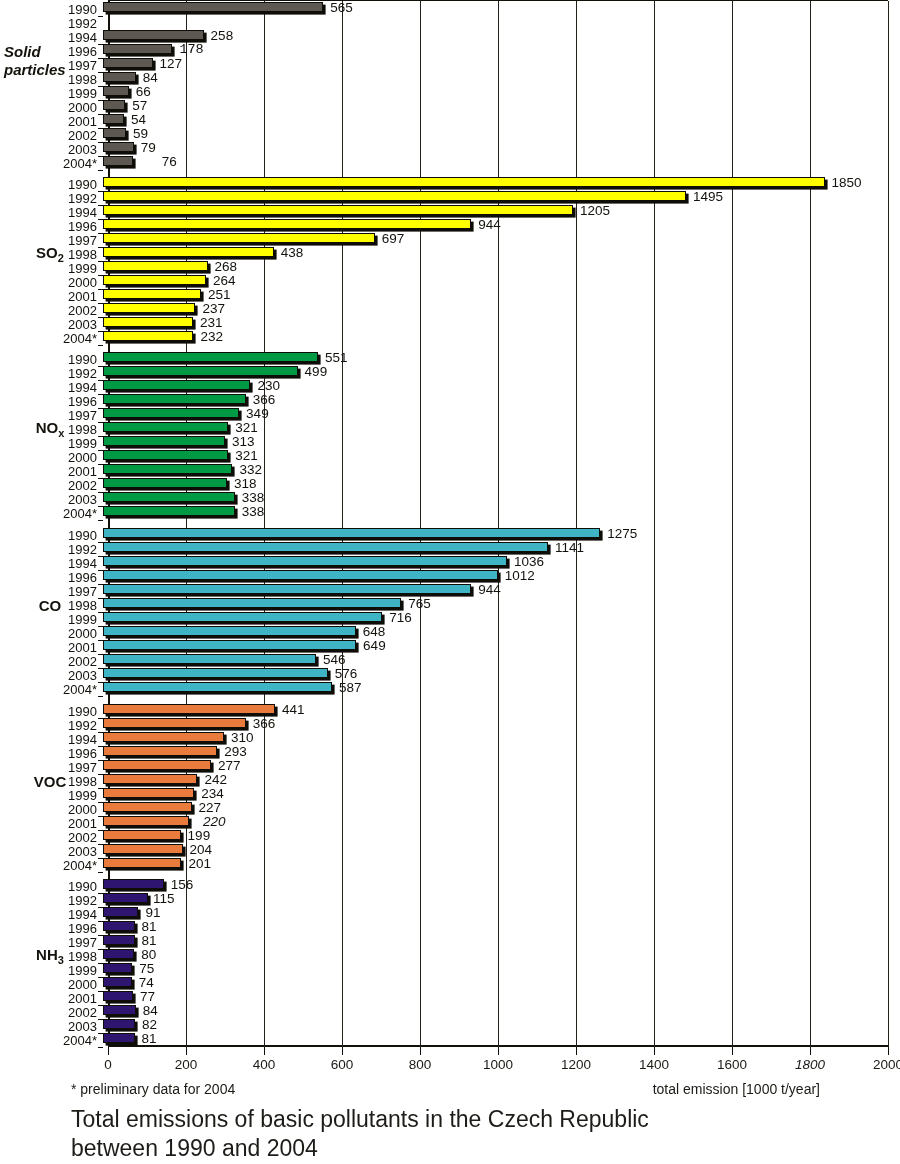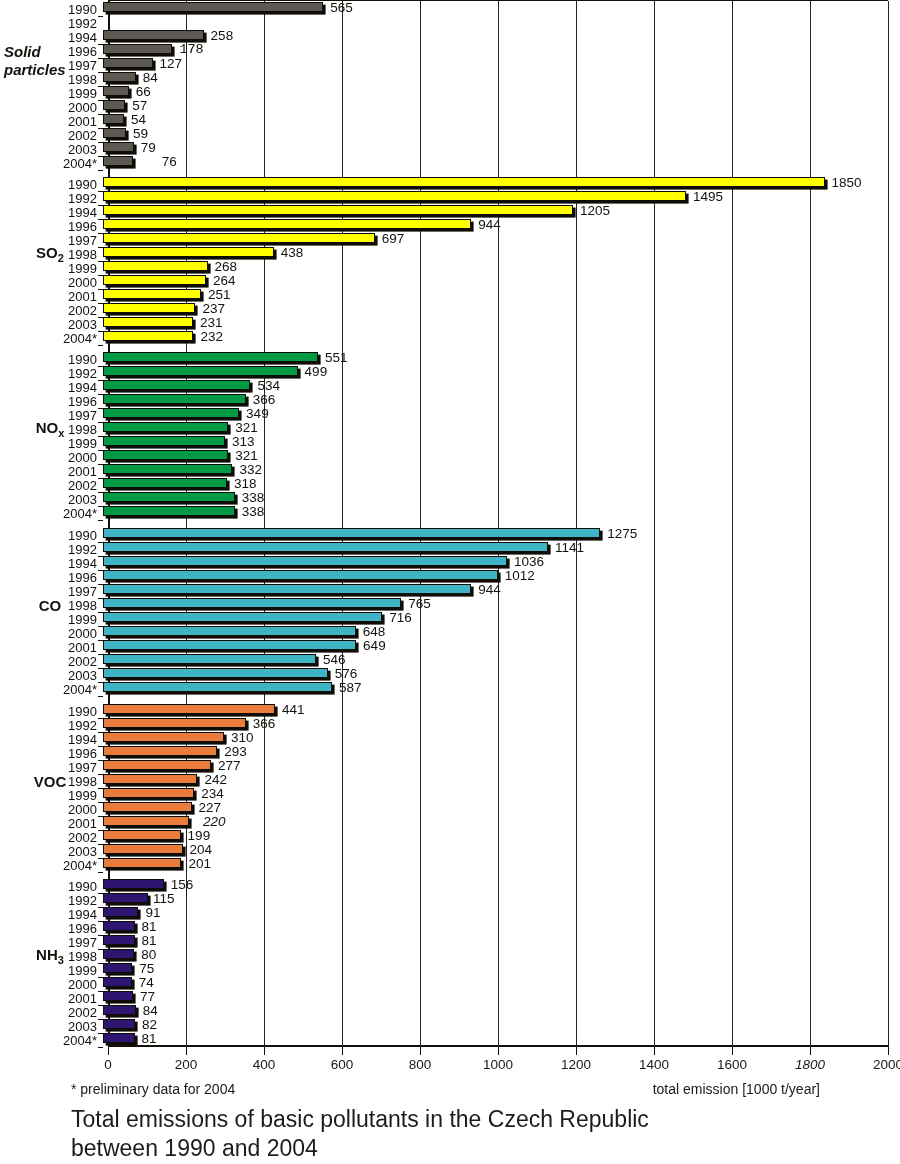--- a/index.html
+++ b/index.html
@@ -275,21 +275,21 @@
             <span class="ytick"></span>
             <div class="bar" style="width: 194.61px; background: rgb(0, 154, 68);"></div>
             <span class="bar-value" style="left: 201.61px;">499</span>
           </div>
         </div>
         <div class="bar-row">
           <div class="year-label">1994</div>
           <div class="bar-area">
             <span class="ytick"></span>
             <div class="bar" style="width: 147.42px; background: rgb(0, 154, 68);"></div>
-            <span class="bar-value" style="left: 154.42px;">534</span>
+            <span class="bar-value" style="left: 154.42px;">230</span>
           </div>
         </div>
         <div class="bar-row">
           <div class="year-label">1996</div>
           <div class="bar-area">
             <span class="ytick"></span>
             <div class="bar" style="width: 142.74px; background: rgb(0, 154, 68);"></div>
             <span class="bar-value" style="left: 149.74px;">366</span>
           </div>
         </div>

